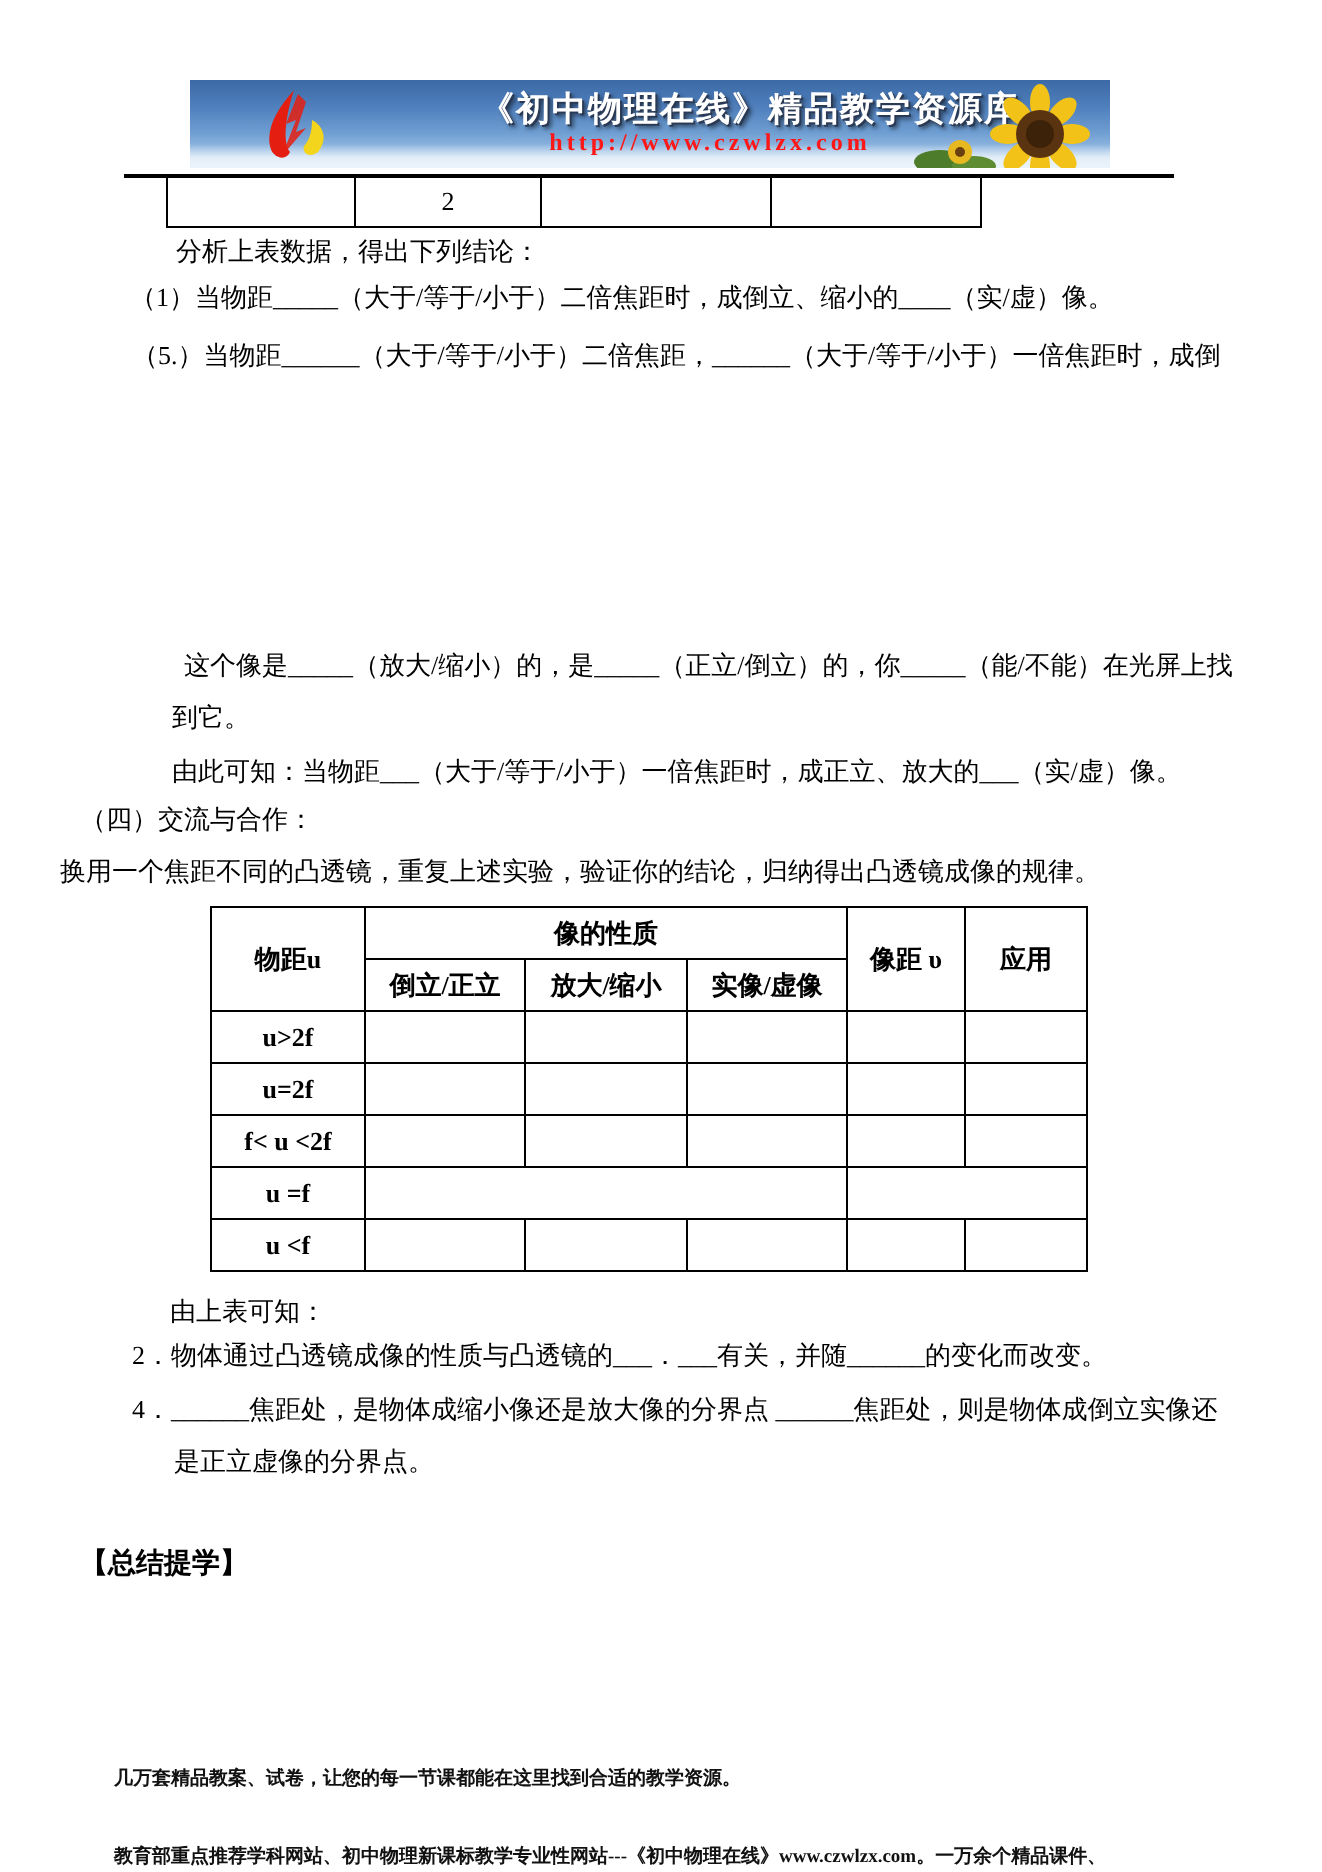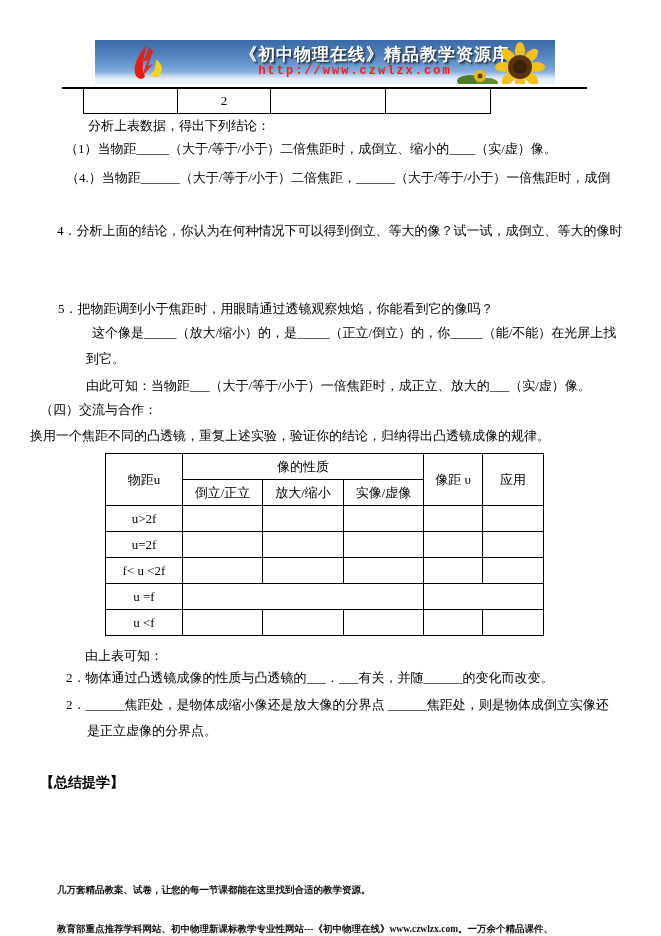--- a/index.html
+++ b/index.html
@@ -9,33 +9,33 @@
   .bold{font-weight:bold;font-size:14px;}
   
   .banner{position:absolute;left:95px;top:40px;width:460px;height:44px;overflow:hidden;
           background:linear-gradient(180deg,#3b6aa6 0%,#4f7fbc 30%,#6f9ed2 60%,#9fc2e6 85%,#cfe2f2 100%);}
   .banner-cloud{position:absolute;left:0;bottom:0;width:100%;height:12px;
           background:linear-gradient(180deg,rgba(255,255,255,0) 0%,rgba(255,255,255,.65) 55%,rgba(235,244,252,.95) 100%);}
   .banner-title{position:absolute;left:95px;top:3px;width:370px;text-align:center;
           font-size:17px;font-weight:bold;color:#ffffff;letter-spacing:1px;
           text-shadow:1px 1px 0 #2a3a55,2px 2px 2px rgba(0,0,0,.55);white-space:pre;}
   .banner-url{position:absolute;left:95px;top:24px;width:330px;text-align:center;
-          font-family:Liberation Mono, monospace;font-size:12px;font-weight:bold;
+          font-family:Liberation Serif, serif;font-size:12px;font-weight:bold;
           color:#ff1616;letter-spacing:2px;white-space:pre;}
   .banner-logo{position:absolute;left:28px;top:4px;}
   .banner-sunflower{position:absolute;right:0;top:0;}
   
   .topline{position:absolute;left:62px;top:87px;width:525px;border-top:2px solid #000;}
   .toptable{position:absolute;left:83px;top:89px;display:flex;border-left:1px solid #000;}
   .toptable .tcell{border-right:1px solid #000;border-bottom:1px solid #000;height:24px;
           font-size:13px;text-align:center;line-height:24px;white-space:pre;}
   
   table.rules{position:absolute;left:105px;top:453px;border-collapse:collapse;
           font-size:13px;text-align:center;}
-  table.rules td{border:1px solid #000;height:25px;padding:0;white-space:pre;font-weight:normal;}
+  table.rules td{border:1px solid #000;height:25px;padding:0;white-space:pre;font-weight:bold;}
   
   .footer{position:absolute;left:57px;top:858px;width:560px;font-size:9.5px;font-weight:bold;
           line-height:13px;color:#111;white-space:pre;}
 </style>
 </head>
 <body>
 
 <div class="page">
 
   <div class="banner">
@@ -70,23 +70,21 @@
   <div class="topline"></div>
   <div class="toptable">
     <div class="tcell" style="width:93px"></div>
     <div class="tcell" style="width:92px">2</div>
     <div class="tcell" style="width:114px"></div>
     <div class="tcell" style="width:104px"></div>
   </div>
 
   <div class="line" style="left:88px;top:117px">分析上表数据，得出下列结论：</div>
   <div class="line" style="left:65px;top:140px">（1）当物距_____（大于/等于/小于）二倍焦距时，成倒立、缩小的____（实/虚）像。</div>
-  <div class="line" style="left:66px;top:169px">（4.）当物距______（大于/等于/小于）二倍焦距，______（大于/等于/小于）一倍焦距时，成倒</div>
-  <div class="line" style="left:57px;top:222px">4．分析上面的结论，你认为在何种情况下可以得到倒立、等大的像？试一试，成倒立、等大的像时</div>
-  <div class="line" style="left:58px;top:300px">5．把物距调到小于焦距时，用眼睛通过透镜观察烛焰，你能看到它的像吗？</div>
+  <div class="line" style="left:66px;top:169px">（5.）当物距______（大于/等于/小于）二倍焦距，______（大于/等于/小于）一倍焦距时，成倒</div>
   <div class="line" style="left:92px;top:324px">这个像是_____（放大/缩小）的，是_____（正立/倒立）的，你_____（能/不能）在光屏上找</div>
   <div class="line" style="left:86px;top:350px">到它。</div>
   <div class="line" style="left:86px;top:377px">由此可知：当物距___（大于/等于/小于）一倍焦距时，成正立、放大的___（实/虚）像。</div>
   <div class="line" style="left:40px;top:401px">（四）交流与合作：</div>
   <div class="line" style="left:30px;top:427px">换用一个焦距不同的凸透镜，重复上述实验，验证你的结论，归纳得出凸透镜成像的规律。</div>
 
   <table class="rules">
     <colgroup>
       <col style="width:77px">
         <col style="width:80px">
@@ -142,21 +140,21 @@
           <td></td>
       <td></td>
           <td></td>
       <td></td>
     </tr>
   </tbody>
     </table>
 
   <div class="line" style="left:85px;top:647px">由上表可知：</div>
   <div class="line" style="left:66px;top:669px">2．物体通过凸透镜成像的性质与凸透镜的___．___有关，并随______的变化而改变。</div>
-  <div class="line" style="left:66px;top:696px">2．______焦距处，是物体成缩小像还是放大像的分界点 ______焦距处，则是物体成倒立实像还</div>
+  <div class="line" style="left:66px;top:696px">4．______焦距处，是物体成缩小像还是放大像的分界点 ______焦距处，则是物体成倒立实像还</div>
   <div class="line" style="left:87px;top:722px">是正立虚像的分界点。</div>
   <div class="line bold" style="left:40px;top:774px">【总结提学】</div>
 
   <div class="footer">
     <div>几万套精品教案、试卷，让您的每一节课都能在这里找到合适的教学资源。</div>
     <div>教育部重点推荐学科网站、初中物理新课标教学专业性网站---《初中物理在线》www.czwlzx.com。一万余个精品课件、</div>
   </div>
 
 </div>
 

